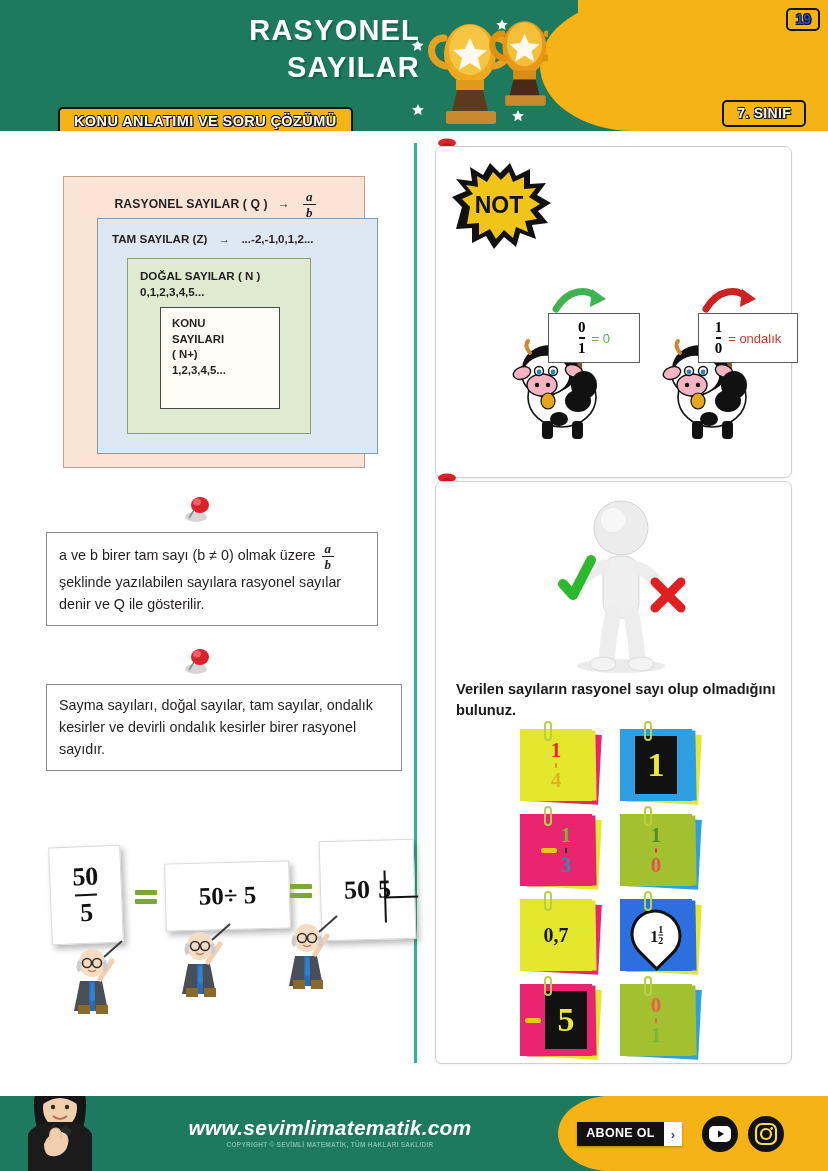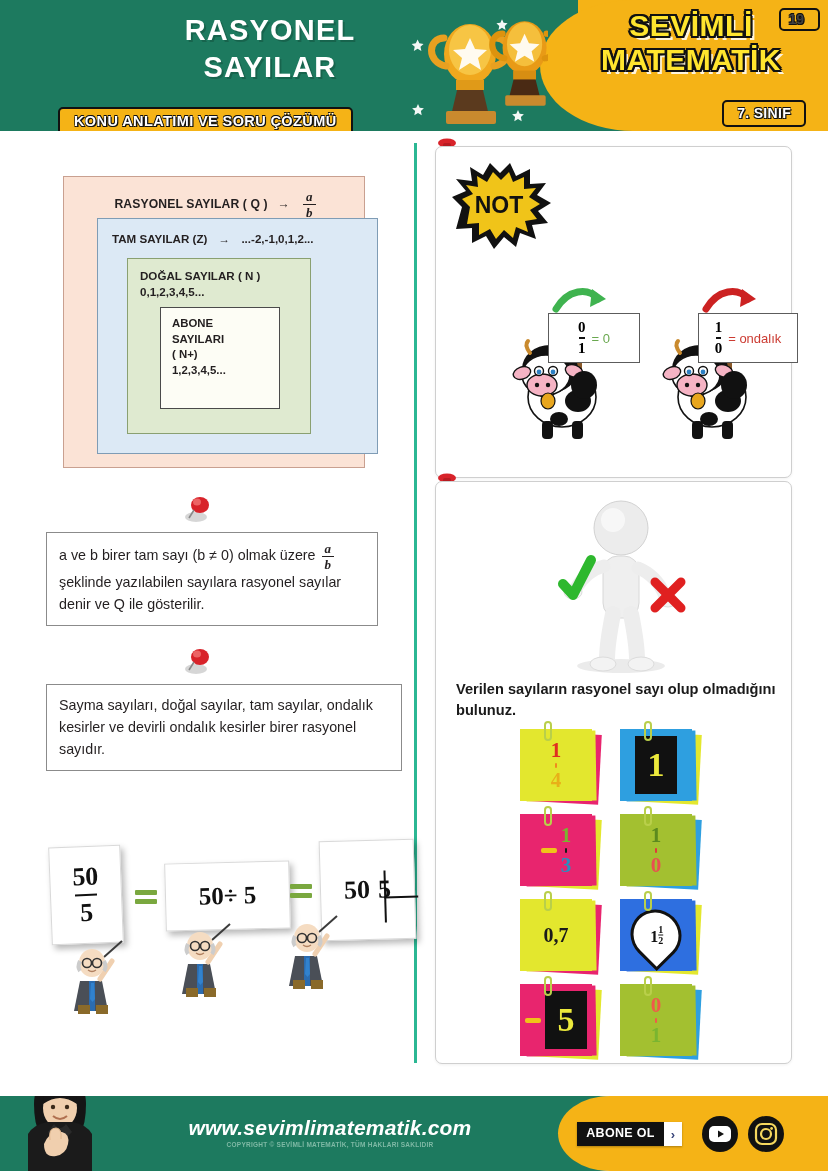--- a/index.html
+++ b/index.html
@@ -31,21 +31,21 @@
     border-top-left-radius: 0;
   }
   .header-yellow-curve {
     position: absolute; right: 168px; top: 0; width: 120px; height: 131px;
     background: #f5b316;
     border-top-left-radius: 100px 70px;
     border-bottom-left-radius: 100px 70px;
   }
   .title-main {
     position: absolute; left: 120px; top: 12px; width: 300px;
-    text-align: center; color: #ffffff;
+    text-align: right; color: #ffffff;
     font-weight: bold; font-size: 29px; line-height: 37px;
     letter-spacing: 1.2px;
     text-shadow: 2px 2px 0 rgba(0,0,0,0.18);
     font-family: "Liberation Sans", sans-serif;
   }
   .title-l2 { display:block; }
   .subtitle-badge {
     position: absolute; left: 58px; top: 107px;
     background: #f5b316; color: #ffffff;
     border: 2.5px solid #111; border-radius: 5px;
@@ -268,22 +268,22 @@
   .abone-arrow {
     background: #fff; color: #39457a; font-weight: bold; font-size: 13px;
     padding: 4px 7px; display:flex; align-items:center;
   }
   .social { position: absolute; top: 20px; width: 36px; height: 36px; border-radius: 50%; background:#111;
             display:flex; align-items:center; justify-content:center; }
   #yt { right: 90px; }
   #ig { right: 44px; }
   .page-badge {
     position: absolute; right: 8px; top: 8px; background: #f5b316;
-    border: 2.5px solid #111; border-radius: 5px; color: #404040;
-    font-weight: bold; font-size: 14px; padding: 1px 14px 2px 7px;
+    border: 2.5px solid #111; border-radius: 5px; color: #1d4ed8;
+    font-weight: bold; font-size: 14px; padding: 1px 7px 2px 7px;
     text-shadow: 1.2px 1.2px 0 #111, -0.6px -0.6px 0 #111, 0.6px -0.6px 0 #111, -0.6px 0.6px 0 #111;
     z-index: 30;
   }
 </style>
 </head>
 <body>
 
 <div class="page">
 
   <div class="header">
@@ -322,24 +322,20 @@
       </svg>
     </div>
 
     <div class="title-main">
       <span>RASYONEL</span>
       <span class="title-l2">SAYILAR</span>
     </div>
 
     <div class="subtitle-badge">KONU ANLATIMI VE SORU ÇÖZÜMÜ</div>
 
-    <div class="brand">
-      <div>SEVİMLİ</div>
-      <div>MATEMATİK</div>
-    </div>
 
     <div class="grade-badge">7. SINIF</div>
   </div>
 
   <div class="v-divider"></div>
 
   <div class="set-diagram">
     <div class="set-label-q">
       <span>RASYONEL SAYILAR ( Q )</span>
       <span style="margin:0 6px;">→</span>
@@ -358,21 +354,21 @@
       </div>
 
       <div class="set-n">
         <div class="set-label-n">
           <span>DOĞAL SAYILAR ( N )</span><br>
           <span>0,1,2,3,4,5...</span>
         </div>
 
         <div class="set-sayma">
           <div class="set-label-sayma">
-            <span>ABONE</span><br>
+            <span>KONU</span><br>
             <span>SAYILARI</span><br>
             <span>( N+)</span><br>
             <span>1,2,3,4,5...</span>
           </div>
         </div>
       </div>
     </div>
   </div>
 
   <div class="pin" id="pin1">

